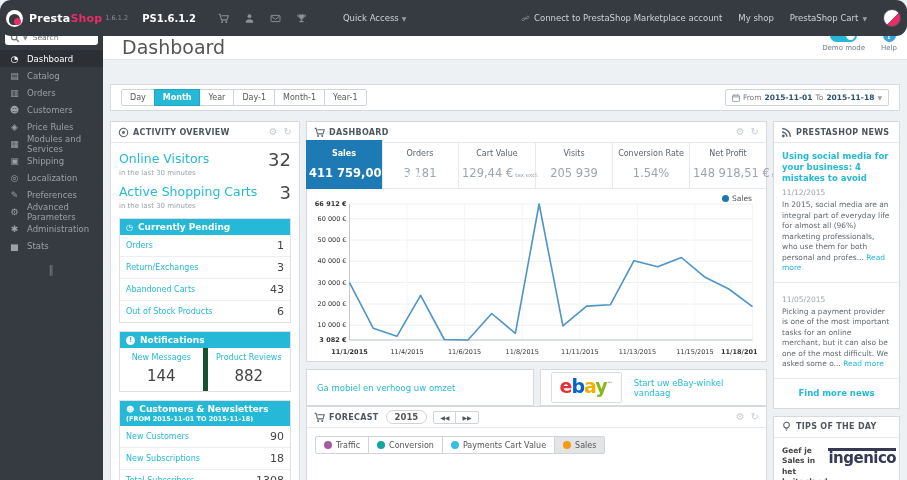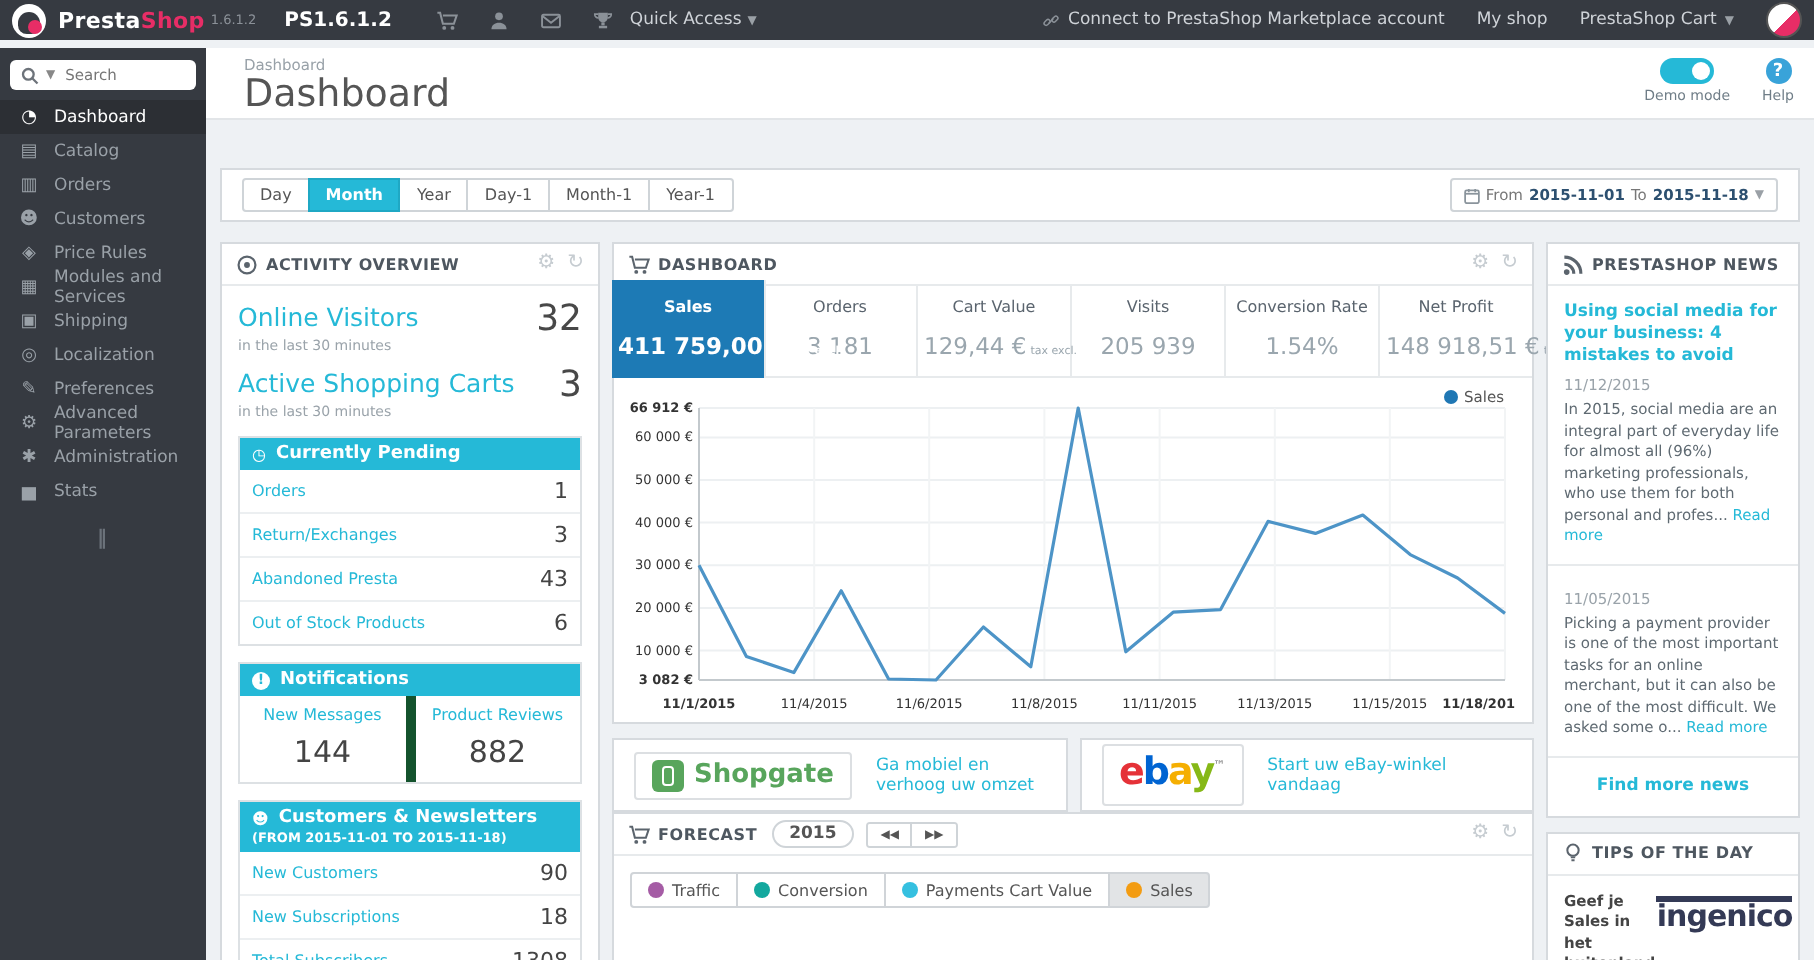--- a/index.html
+++ b/index.html
@@ -4,31 +4,31 @@
 <style>
   html,body{margin:0;padding:0;}
   body{
     width:907px;height:480px;overflow:hidden;position:relative;
     font-family:"DejaVu Sans","Liberation Sans",sans-serif;
     background:#eef1f4;color:#444;
     -webkit-font-smoothing:antialiased;
   }
   svg{display:block}
   
-  .topbar{position:absolute;top:0;left:0;right:0;height:20px;background:#363a41;display:flex;align-items:center;color:#fff;z-index:20;padding:0 6px;box-sizing:border-box;}
+  .topbar{position:absolute;top:0;left:0;right:0;height:36px;background:#363a41;display:flex;align-items:center;color:#fff;z-index:20;padding:0 6px;box-sizing:border-box;border-radius:11px;}
   .logo-circle{width:17px;height:17px;border-radius:50%;background:#fff;position:relative;overflow:hidden;flex:none;margin-right:6px;}
   .logo-circle::after{content:'';position:absolute;left:3px;top:4px;width:11px;height:11px;border-radius:50% 50% 40% 40%;background:#363a41;}
   .logo-circle::before{content:'';position:absolute;right:2px;bottom:2px;width:7px;height:7px;border-radius:50%;background:#e72d66;z-index:2;}
   .brand{font-size:11px;font-weight:bold;letter-spacing:.2px;}
   .brand .pink{color:#e72d66;}
   .tb-ver{font-size:6.5px;color:#8b9198;margin-left:3px;}
   .tb-ps{font-size:10px;font-weight:bold;margin-left:14px;}
   .tb-icons{display:flex;gap:15px;margin-left:22px;color:#8b9198;}
   .tb-icons .ic{width:11px;height:11px;cursor:pointer;}
-  .tb-quick{font-size:8.5px;color:#cfd3d8;margin-left:8px;cursor:pointer;display:flex;align-items:center;gap:3px;}
+  .tb-quick{font-size:8.5px;color:#cfd3d8;margin-left:36px;cursor:pointer;display:flex;align-items:center;gap:3px;}
   .caret{font-size:6px;color:#9aa0a6;}
   .tb-right{margin-left:auto;display:flex;align-items:center;gap:16px;}
   .tb-link{font-size:8.5px;color:#cfd3d8;display:flex;align-items:center;gap:4px;cursor:pointer;}
   .tb-link .ic{width:9px;height:9px;color:#8b9198;}
   .avatar{width:16px;height:16px;border-radius:50%;background:linear-gradient(135deg,#ffffff 54%,#e72d66 54%);border:1px solid #555;flex:none;cursor:pointer;}
   
   .sidebar{position:absolute;top:24px;left:0;width:103px;bottom:0;background:#363a41;z-index:10;}
   .searchbox{margin:6px 5px 5px 5px;height:15px;background:#fff;border-radius:3px;display:flex;align-items:center;padding:0 5px;gap:3px;}
   .mag{width:10px;height:10px;color:#6d737a;flex:none;}
   .searchbox input{border:0;outline:0;width:100%;font-size:7.5px;font-family:inherit;color:#555;background:transparent;}
@@ -347,21 +347,21 @@
               <div>
                   <div class="srow">
                     <span class="srl">Orders</span>
                     <span class="srv">1</span>
                   </div>
                   <div class="srow">
                     <span class="srl">Return/Exchanges</span>
                     <span class="srv">3</span>
                   </div>
                   <div class="srow">
-                    <span class="srl">Abandoned Presta</span>
+                    <span class="srl">Abandoned Carts</span>
                     <span class="srv">43</span>
                   </div>
                   <div class="srow">
                     <span class="srl">Out of Stock Products</span>
                     <span class="srv">6</span>
                   </div>
                 </div>
             </div>
 
             <div class="sect">
@@ -493,24 +493,20 @@
                 <text x="32" y="114.0" text-anchor="end" font-size="6.5" fill="#333">20 000 €</text>
                 <text x="32" y="135.3" text-anchor="end" font-size="6.5" fill="#333">10 000 €</text>
                 <text x="32" y="150.0" text-anchor="end" font-size="6.5" fill="#333" font-weight="bold">3 082 €</text>
                 <polyline points="35.0,90.6 58.7,136.2 82.4,144.3 106.1,103.4 129.8,147.5 153.5,148.0 177.2,121.5 200.9,141.4 224.6,12.0 248.4,133.9 272.1,114.1 295.8,112.8 319.5,68.7 343.2,74.7 366.9,65.5 390.6,85.3 414.3,97.0 438.0,114.7" fill="none" stroke="#4d94c7" stroke-width="1.6" stroke-linejoin="round"></polyline>
               </svg>
           </div>
         </div>
 
         <div class="promos">
           <div class="promo">
-            <span class="sg">
-              <span class="sg-ic"></span>
-              <span class="sg-tx">Shopgate</span>
-            </span>
             <span class="promo-link">Ga mobiel en verhoog uw omzet</span>
           </div>
           <div class="promo">
             <span class="eb"><span style="color: rgb(229, 50, 56);">e</span><span style="color: rgb(0, 100, 210);">b</span><span style="color: rgb(245, 175, 2);">a</span><span style="color: rgb(134, 184, 23);">y</span><sup>™</sup></span>
             <span class="promo-link">Start uw eBay-winkel vandaag</span>
           </div>
         </div>
 
         <div class="panel panel-forecast">
           <div class="phead">

